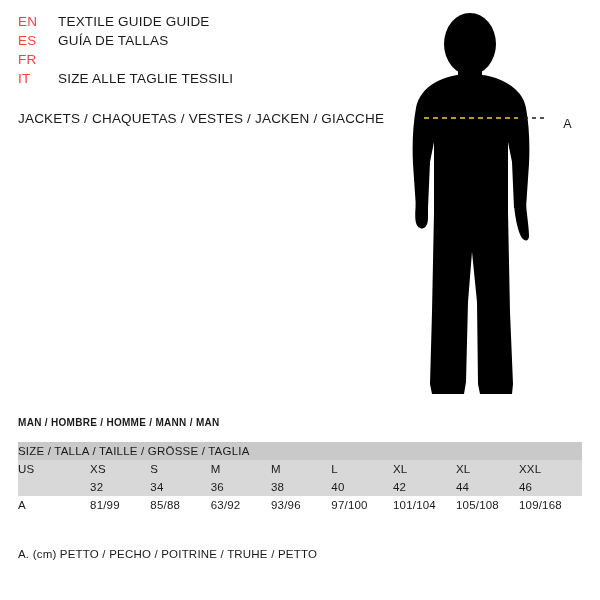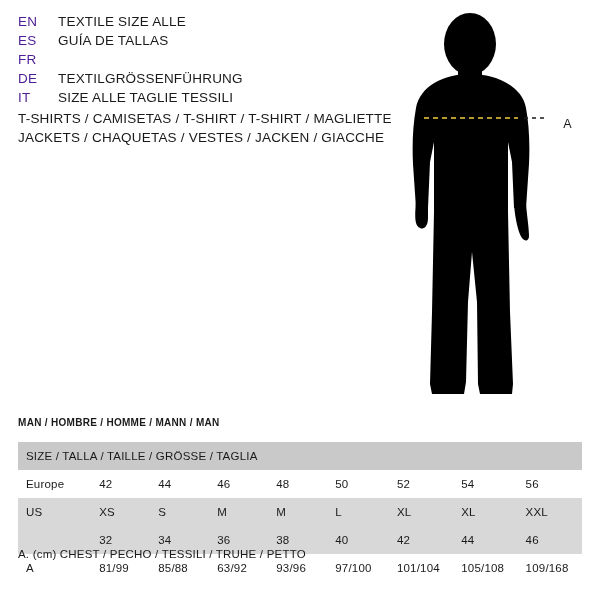--- a/index.html
+++ b/index.html
@@ -27,21 +27,21 @@
   .lang-row {
     display: flex;
     align-items: baseline;
     height: 19px;
     font-size: 13.5px;
     letter-spacing: 0.2px;
   }
   .lang-code {
     width: 40px;
     flex: 0 0 40px;
-    color: #4c1d95;
+    color: #ef4444;
   }
   .lang-text {
     color: #1a1a1a;
     white-space: nowrap;
   }
 
   
   .cat-block {
     position: absolute;
     left: 18px;
@@ -90,21 +90,21 @@
     position: absolute;
     left: 18px;
     top: 442px;
     width: 564px;
     border-collapse: collapse;
     font-size: 11.5px;
     color: #1a1a1a;
     letter-spacing: 0.2px;
   }
   table.sizes td {
-    padding: 8px;
+    padding: 0;
     height: 18px;
     vertical-align: middle;
     text-align: left;
   }
   table.sizes tr.hdr {
     background: #c9c9c9;
   }
   table.sizes tr.band {
     background: #d8d8d8;
   }
@@ -133,41 +133,36 @@
     color: #1a1a1a;
     white-space: nowrap;
   }
 </style>
 </head>
 <body>
 
 <div class="lang-block">
   <div class="lang-row">
     <span class="lang-code">EN</span>
-    <span class="lang-text">TEXTILE SIZE ALLE</span>
+    <span class="lang-text">TEXTILE GUIDE GUIDE</span>
   </div>
   <div class="lang-row">
     <span class="lang-code">ES</span>
     <span class="lang-text">GUÍA DE TALLAS</span>
   </div>
   <div class="lang-row">
     <span class="lang-code">FR</span>
   </div>
   <div class="lang-row">
-    <span class="lang-code">DE</span>
-    <span class="lang-text">TEXTILGRÖSSENFÜHRUNG</span>
-  </div>
-  <div class="lang-row">
     <span class="lang-code">IT</span>
     <span class="lang-text">SIZE ALLE TAGLIE TESSILI</span>
   </div>
 </div>
 
 <div class="cat-block">
-  <div class="cat-line">T-SHIRTS / CAMISETAS / T-SHIRT / T-SHIRT / MAGLIETTE</div>
   <div class="cat-line">JACKETS / CHAQUETAS / VESTES / JACKEN / GIACCHE</div>
 </div>
 
 <div class="figure-wrap">
   <svg width="200" height="395" viewBox="0 0 200 395">
 
     <ellipse cx="98" cy="32" rx="26" ry="31" fill="#000000"></ellipse>
 
     <rect x="86" y="56" width="24" height="18" fill="#000000"></rect>
 
@@ -213,31 +208,20 @@
   <div class="label-A">A</div>
 </div>
 
 <div class="man-title">MAN / HOMBRE / HOMME / MANN / MAN</div>
 
 <table class="sizes">
   <tbody>
     <tr class="hdr">
       <td class="hdrlabel" colspan="9">SIZE / TALLA / TAILLE / GRÖSSE / TAGLIA</td>
     </tr>
-    <tr class="plain">
-      <td class="rowlabel">Europe</td>
-      <td class="cell">42</td>
-      <td class="cell">44</td>
-      <td class="cell">46</td>
-      <td class="cell">48</td>
-      <td class="cell">50</td>
-      <td class="cell">52</td>
-      <td class="cell">54</td>
-      <td class="cell">56</td>
-    </tr>
     <tr class="band">
       <td class="rowlabel">US</td>
       <td class="cell">XS</td>
       <td class="cell">S</td>
       <td class="cell">M</td>
       <td class="cell">M</td>
       <td class="cell">L</td>
       <td class="cell">XL</td>
       <td class="cell">XL</td>
       <td class="cell">XXL</td>
@@ -260,13 +244,13 @@
       <td class="cell">63/92</td>
       <td class="cell">93/96</td>
       <td class="cell">97/100</td>
       <td class="cell">101/104</td>
       <td class="cell">105/108</td>
       <td class="cell">109/168</td>
     </tr>
   </tbody>
 </table>
 
-<div class="footnote">A. (cm) CHEST / PECHO / TESSILI / TRUHE / PETTO</div>
+<div class="footnote">A. (cm) PETTO / PECHO / POITRINE / TRUHE / PETTO</div>
 
 </body></html>

